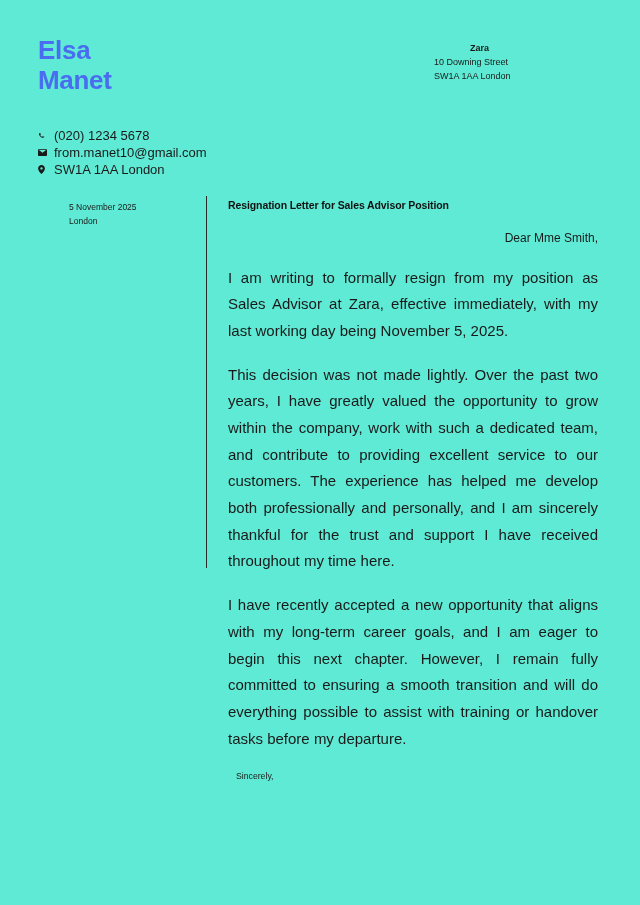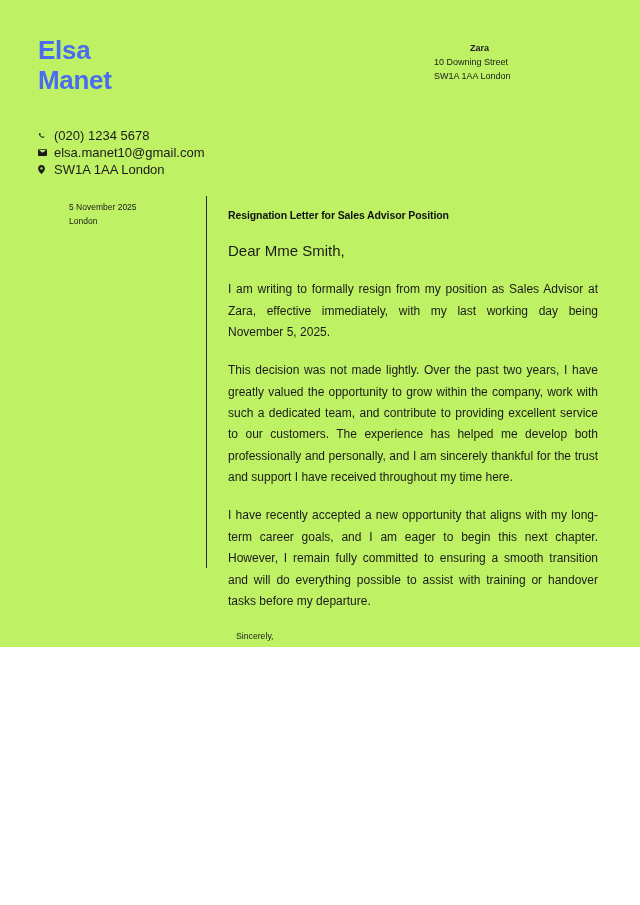--- a/index.html
+++ b/index.html
@@ -11,22 +11,22 @@
     width: 640px;
     height: 905px;
     font-family: "Liberation Sans", sans-serif;
     color: #1a1a1a;
     -webkit-font-smoothing: antialiased;
   }
 
   .page {
     position: relative;
     width: 640px;
-    height: 647px;
-    background: #bef264;
+    height: 905px;
+    background: #5eead4;
     overflow: hidden;
   }
 
   
   .sender-name {
     position: absolute;
     left: 38px;
     top: 36px;
     width: 180px;
     font-size: 26px;
@@ -100,37 +100,38 @@
     top: 196px;
     width: 1px;
     height: 372px;
     background: #2b2b2b;
   }
 
   
   .letter {
     position: absolute;
     left: 228px;
-    top: 209px;
+    top: 199px;
     width: 370px;
   }
   .letter-title {
     font-size: 10.5px;
     font-weight: bold;
     letter-spacing: -0.1px;
     color: #111111;
     margin: 0 0 18px 0;
   }
   .salutation {
-    font-size: 15px;
+    font-size: 12px;
     line-height: 1.55;
     margin: 0 0 17px 0;
+    text-align: right;
   }
   .body-par {
-    font-size: 12px;
+    font-size: 15px;
     line-height: 1.78;
     text-align: justify;
     margin: 0 0 17px 0;
     color: #1a1a1a;
   }
   .closing {
     font-size: 8.7px;
     line-height: 1.78;
     margin: 8px;
   }
@@ -162,21 +163,21 @@
       </span>
       <span class="contact-text">(020) 1234 5678</span>
     </div>
 
     <div class="contact-row">
       <span class="contact-icon">
         <svg width="9" height="7" viewBox="0 0 16 12" fill="currentColor" aria-hidden="true">
           <path d="M0 1.2V10.8C0 11.4.5 12 1.2 12h13.6c.7 0 1.2-.6 1.2-1.2V1.2C16 .6 15.5 0 14.8 0H1.2C.5 0 0 .6 0 1.2zm1.6.4h12.8L8 6.4 1.6 1.6z"></path>
         </svg>
       </span>
-      <span class="contact-text">elsa.manet10@gmail.com</span>
+      <span class="contact-text">from.manet10@gmail.com</span>
     </div>
 
     <div class="contact-row">
       <span class="contact-icon">
         <svg width="7" height="9" viewBox="0 0 12 16" fill="currentColor" aria-hidden="true">
           <path d="M6 0C2.7 0 0 2.7 0 6c0 4.5 6 10 6 10s6-5.5 6-10c0-3.3-2.7-6-6-6zm0 8.2A2.2 2.2 0 1 1 6 3.8a2.2 2.2 0 0 1 0 4.4z"></path>
         </svg>
       </span>
       <span class="contact-text">SW1A 1AA London</span>
     </div>

